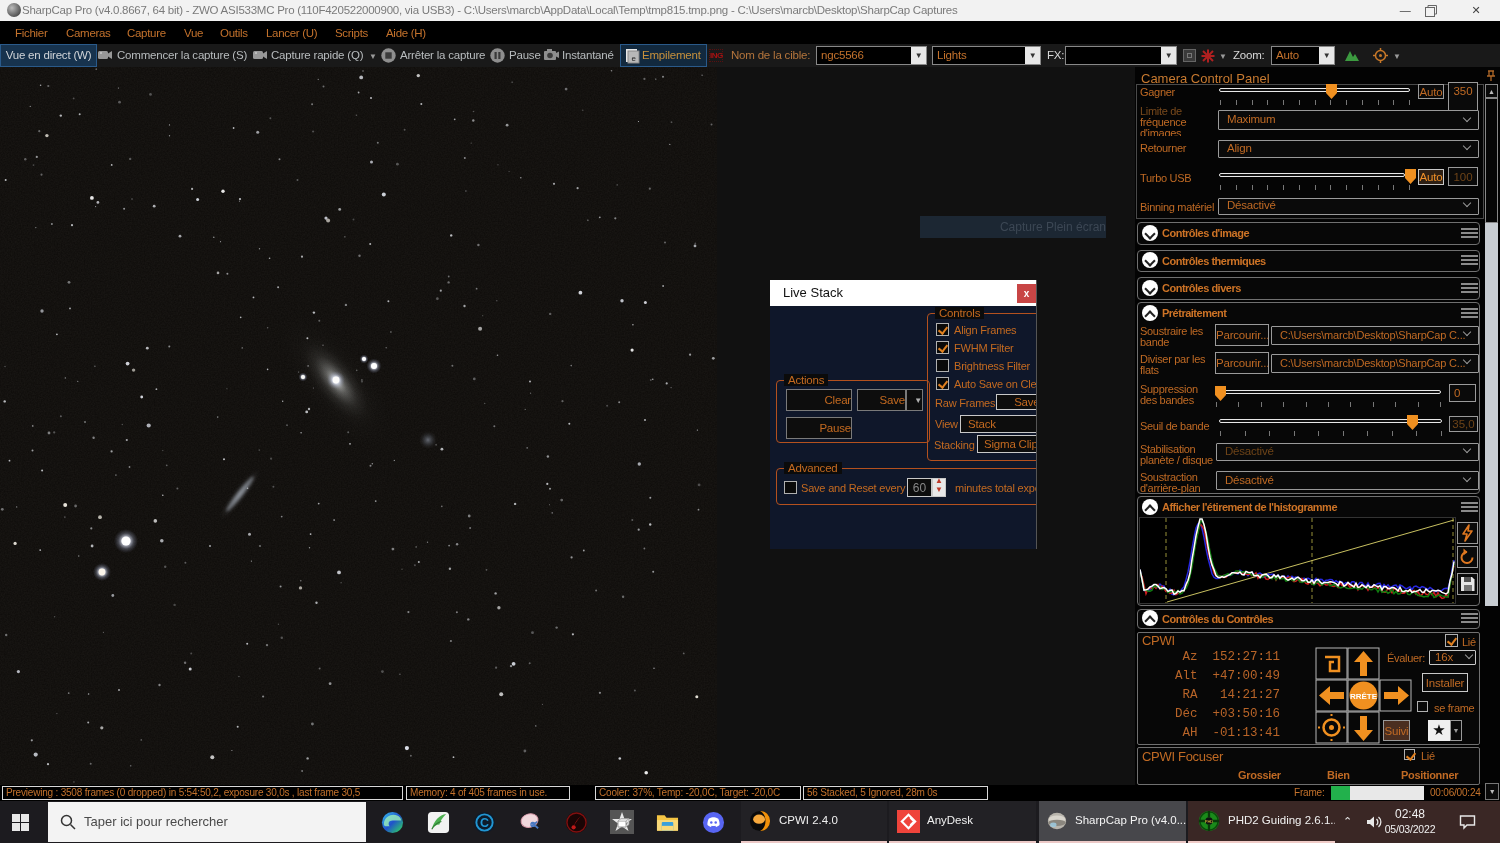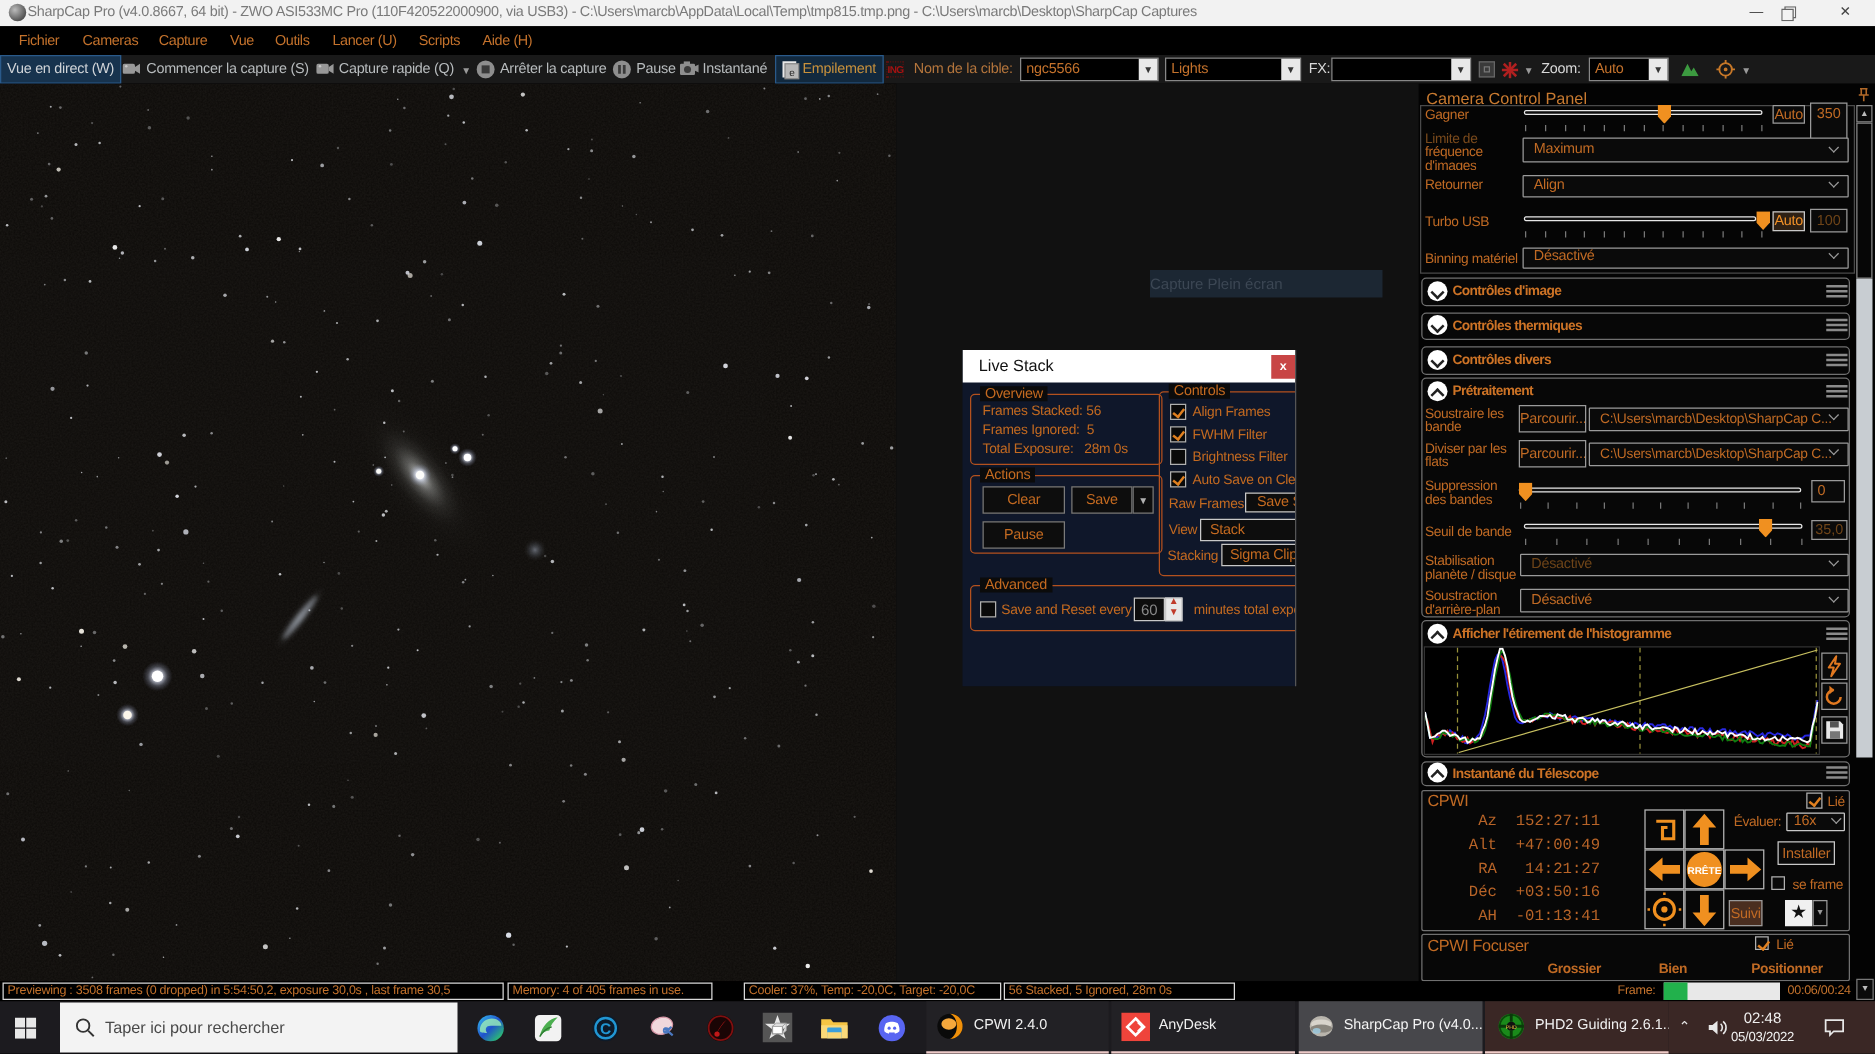--- a/index.html
+++ b/index.html
@@ -17,30 +17,30 @@
 #vuedirect{position:absolute;left:0;top:0;width:97px;height:23px;background:#17334e;border:1px solid #2a5a8a;color:#d0d4d8;text-align:center;line-height:21px}
 #empile{position:absolute;left:620px;top:0;width:87px;height:23px;background:#12293e;border:1px solid #2a5a8a;color:#c8913c;line-height:21px;padding-left:21px}
 .cam{position:absolute;top:6px}
 #toolbar select,#toolbar .combo{background:#000;color:#c4722c;border:1px solid #888}
 .combo{position:absolute;height:19px;top:2px;font-size:11.5px;line-height:17px;padding-left:4px}
 .combo .arr{position:absolute;right:0;top:0;width:15px;height:100%;background:#e8e8e8;color:#333;font-size:8px;text-align:center;line-height:17px}
 
 #mainarea{position:absolute;left:0;top:67px;width:1500px;height:718px;background:#0c0c0c}
 #imgarea{position:absolute;left:0;top:0;width:717px;height:718px;background:#0d0b08;overflow:hidden}
 #midarea{position:absolute;left:717px;top:0;width:418px;height:718px;background:#111}
-#ghostbtn{position:absolute;left:203px;top:149px;width:186px;height:22px;background:#1c2733;color:#3c4754;font-size:12px;text-align:left;line-height:22px}
+#ghostbtn{position:absolute;left:203px;top:149px;width:186px;height:22px;background:#1c2733;color:#3c4754;font-size:12px;text-align:right;line-height:22px}
 
 #rpanel{position:absolute;left:1135px;top:0;width:365px;height:718px;background:#030303;color:#c46a20}
 
 #livestack{position:absolute;left:770px;top:213px;width:267px;height:269px;background:#0f172a;border-right:1px solid #555;overflow:hidden}
 #lshead{position:absolute;left:0;top:0;width:267px;height:26px;background:#fff;color:#111;font-size:13px;line-height:26px;padding-left:13px}
 #lsclose{position:absolute;right:1px;top:4px;width:19px;height:19px;background:#c84545;color:#fff;font-size:10px;font-weight:bold;text-align:center;line-height:19px}
 .grp{position:absolute;border:1px solid #b4511e;border-radius:4px}
 .grp .glabel{position:absolute;left:7px;top:-7px;background:#0b0b0b;padding:0 4px;color:#c46a20;font-size:11.5px;letter-spacing:-0.2px}
-.lsbtn{position:absolute;background:#0d0d0d;border:1px solid #7a7a7a;color:#c46a20;font-size:11.5px;letter-spacing:-0.2px;text-align:center}
+.lsbtn{position:absolute;background:#0d0d0d;border:1px solid #7a7a7a;color:#c46a20;font-size:11.5px;letter-spacing:-0.2px;text-align:right}
 .lstext{position:absolute;color:#c46a20;font-size:11px;letter-spacing:-0.2px;line-height:11px;white-space:nowrap}
 .grp{overflow:visible}
 .lsbtn{white-space:nowrap;overflow:hidden}
 
 .plabel{position:absolute;font-size:11px;letter-spacing:-0.3px;color:#c06a24;line-height:11px;white-space:nowrap}
 .pdrop{position:absolute;background:#0a0a0a;border:1px solid #9a9a9a;border-radius:1px;color:#c06a24;font-size:11.5px;letter-spacing:-0.2px;white-space:nowrap;overflow:hidden}
 .pdrop .txt{position:absolute;left:8px;top:2px}
 .pdrop .chev{position:absolute;right:8px;top:4px;width:6px;height:6px;border:solid #999;border-width:0 1.5px 1.5px 0;transform:rotate(45deg);font-size:0;color:transparent}
 .pbtn{position:absolute;background:#0a0a0a;border:1px solid #9a9a9a;color:#c06a24;font-size:11.5px;letter-spacing:-0.2px;text-align:center;white-space:nowrap;overflow:hidden}
 .ptrack{position:absolute;height:4px;background:#111;border:1px solid #e8e8e8;border-radius:2px}
@@ -760,21 +760,21 @@
           <path d="M5.5 1.5 L9.5 5 L5.5 8.5 Z" fill="#e07820"></path>
         </svg></div>
     <div class="pbtn" style="left:322px;top:506px;width:21px;height:22px"><svg width="19" height="20" viewBox="0 0 19 20">
           <path d="M3 3 L14 3 L16.5 5.5 L16.5 17 L3 17 Z" fill="#e8e8e8"></path>
           <rect x="6" y="3" width="7" height="5" fill="#555"></rect>
           <rect x="6" y="11" width="8" height="6" fill="#777"></rect>
         </svg></div>
 
     <div class="secbox" style="left:2px;top:542px;width:343px;height:20px"></div>
     <div class="seccirc up" style="left:7px;top:543px"></div>
-    <div class="sectitle" style="left:27px;top:546px">Instantané du Télescope</div>
+    <div class="sectitle" style="left:27px;top:546px">Contrôles du Contrôles</div>
     <div class="burg" style="left:326px;top:546px">
         <i></i>
         <i></i>
         <i></i>
       </div>
     <div class="secbox" style="left:2px;top:565px;width:343px;height:113px;border-radius:2px"></div>
     <div class="plabel" style="left:7px;top:568px;font-size:13px">CPWI</div>
     <div class="cbx chk" style="left:310px;top:567px"></div>
     <div class="plabel" style="left:327px;top:570px">Lié</div>
     <div class="mono" style="position:absolute;left:40px;top:581px;font-size:12.5px;color:#b86428;line-height:19px;white-space:pre"> Az  152:27:11
@@ -830,26 +830,20 @@
     <div class="plabel" style="left:103px;top:703px;font-weight:bold">Grossier</div>
     <div class="plabel" style="left:192px;top:703px;font-weight:bold">Bien</div>
     <div class="plabel" style="left:266px;top:703px;font-weight:bold">Positionner</div>
 
     <div style="position:absolute;left:350px;top:17px;width:13px;height:14px;background:#0a0a0a;border:1px solid #888;color:#bbb;font-size:7px;text-align:center;line-height:13px">▲</div>
     <div style="position:absolute;left:350px;top:31px;width:13px;height:125px;background:#060606;border:1px solid #888"></div>
     <div style="position:absolute;left:350px;top:156px;width:13px;height:383px;background:#c8cdd2"></div>
   </div>
   <div id="livestack">
     <div id="lshead">Live Stack<div id="lsclose">x</div></div>
-    <div class="grp" style="left:6px;top:35px;width:154px;height:57px">
-        <div class="glabel">Overview</div>
-      <div class="lstext" style="left:9px;top:8px">Frames Stacked: 56</div>
-      <div class="lstext" style="left:9px;top:23px">Frames Ignored:&nbsp; 5</div>
-      <div class="lstext" style="left:9px;top:38px">Total Exposure:&nbsp;&nbsp; 28m 0s</div>
-    </div>
     <div class="grp" style="left:6px;top:100px;width:154px;height:63px">
         <div class="glabel">Actions</div>
       <div class="lsbtn" style="left:9px;top:8px;width:66px;height:22px;line-height:21px">Clear</div>
       <div class="lsbtn" style="left:80px;top:8px;width:49px;height:22px;line-height:21px">Save</div>
       <div class="lsbtn" style="left:129px;top:8px;width:17px;height:22px;line-height:21px;font-size:8px;color:#b0b0b0">▼</div>
       <div class="lsbtn" style="left:9px;top:36px;width:66px;height:22px;line-height:21px">Pause</div>
     </div>
     <div class="grp" style="left:157px;top:33px;width:124px;height:148px">
         <div class="glabel">Controls</div>
       <div class="cbx chk" style="left:8px;top:9px"></div>

